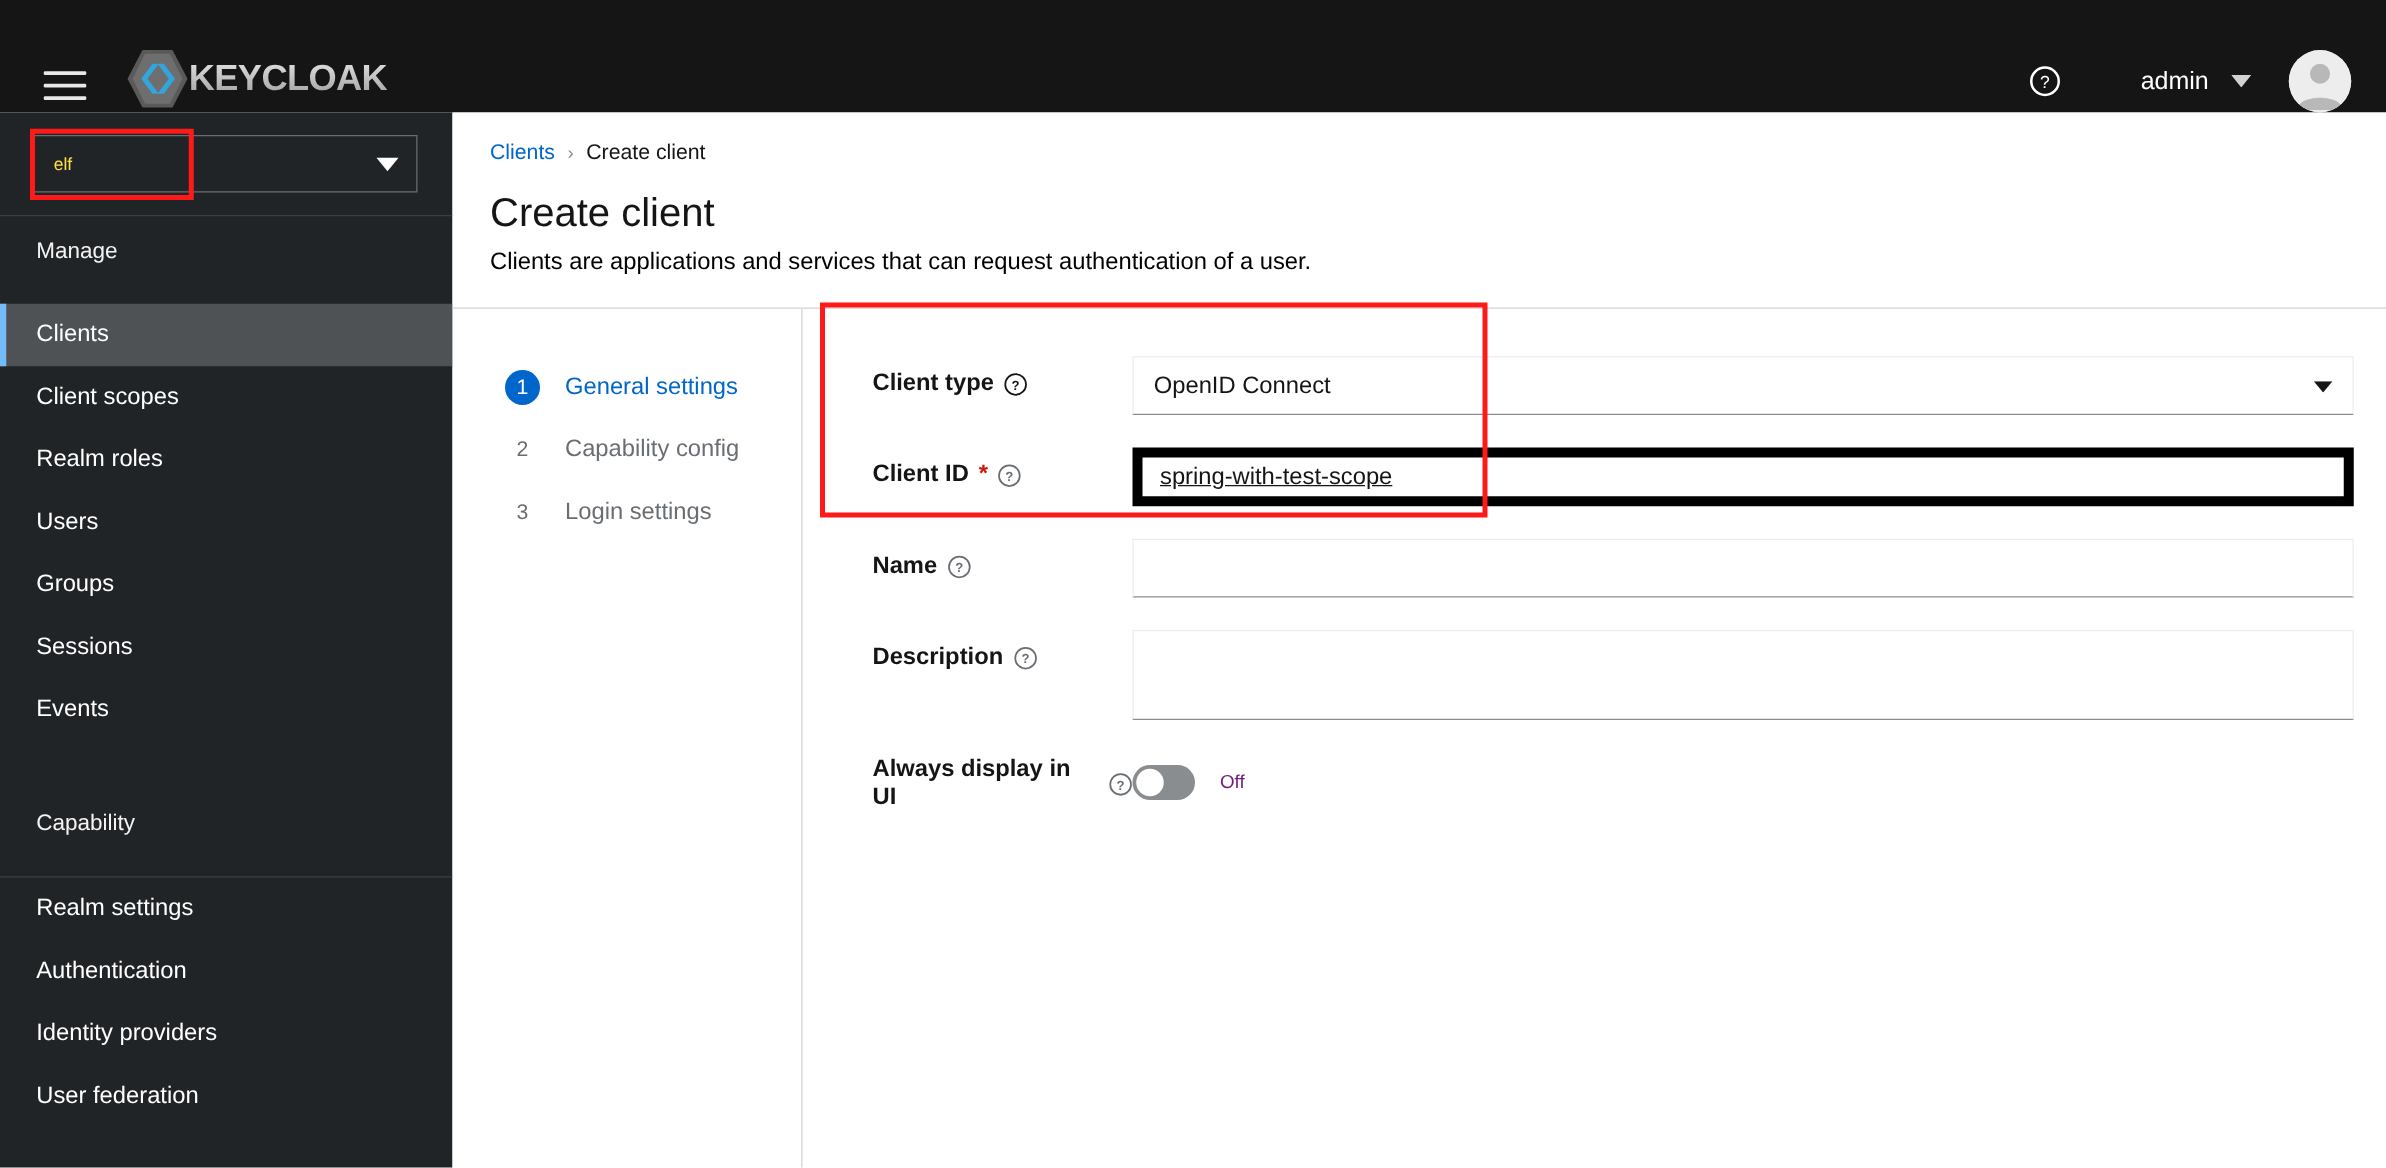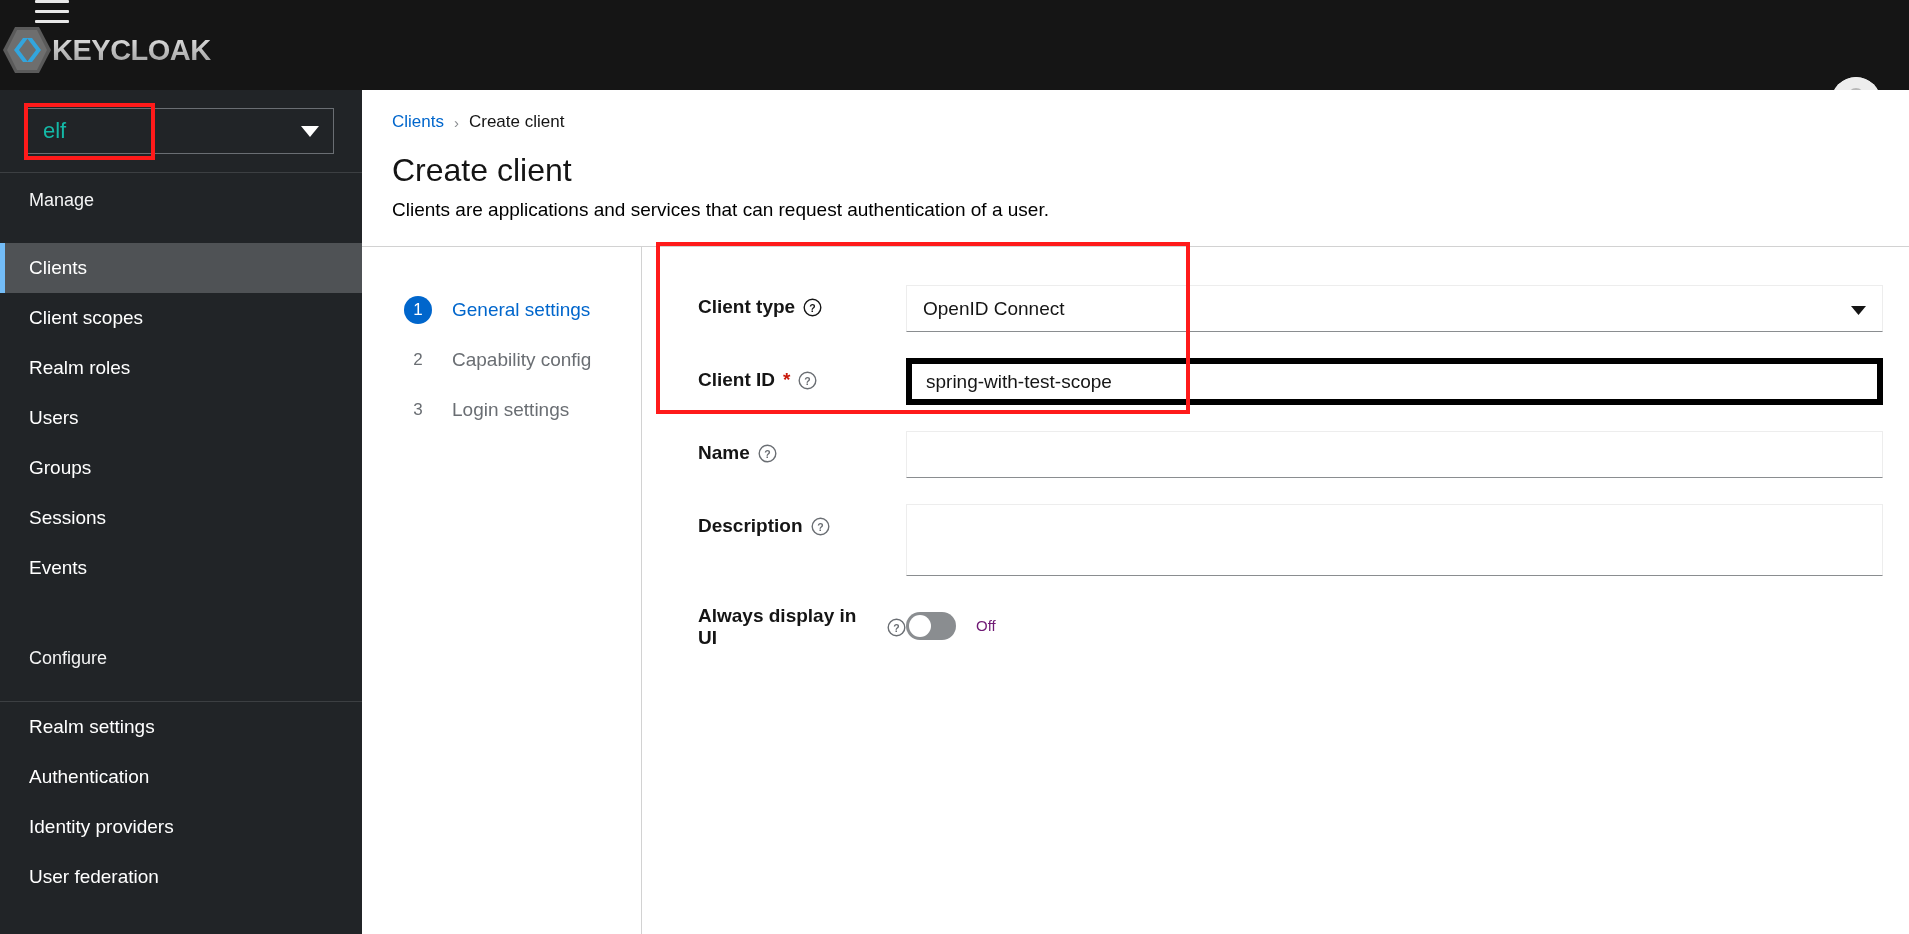--- a/index.html
+++ b/index.html
@@ -7,21 +7,21 @@
     width: 1909px; height: 934px;
     font-family: "Liberation Sans", sans-serif;
     background: #fff; overflow: hidden;
   }
 
   
   .masthead {
     position: absolute; top: 0; left: 0;
     width: 1909px; height: 90px;
     background: #151515;
-    display: flex; align-items: flex-start; flex-direction: column;
+    display: flex; align-items: flex-end;
   }
   .hamburger {
     width: 58px; height: 44px;
     margin-left: 23px; margin-right: 18px;
     display: flex; flex-direction: column; justify-content: center;
     align-items: center; gap: 7px; cursor: pointer;
   }
   .hamburger span {
     display: block; width: 34px; height: 3px;
     background: #e8e8e8; border-radius: 1px;
@@ -66,21 +66,21 @@
   .realm-wrap {
     padding: 18px 26px 18px 26px;
     position: relative;
   }
   .realm-select {
     width: 308px; height: 46px;
     background: #212427; border: 1px solid #6a6e73;
     display: flex; align-items: center; justify-content: space-between;
     padding: 0 14px 0 16px; cursor: pointer;
   }
-  .realm-select-label { color: #14b8a6; font-size: 22px; }
+  .realm-select-label { color: #fde047; font-size: 14px; }
   .realm-caret { display: flex; align-items: center; }
   .realm-highlight {
     position: absolute; left: 24px; top: 13px;
     width: 131px; height: 57px;
     border: 4px solid #ff1a1a; pointer-events: none;
   }
   .nav-divider {
     height: 1px; background: #3c3f42;
     margin: 0 0 0 0;
   }
@@ -177,21 +177,22 @@
     padding: 0 16px; font-size: 19px; color: #151515; cursor: pointer;
   }
   .text-input {
     flex: 1; height: 47px;
     border: 1px solid #ededed; border-bottom: 1px solid #8a8d90;
     font-size: 19px; color: #151515; padding: 0 14px;
     font-family: "Liberation Sans", sans-serif; background: #fff;
     outline: none;
   }
   .text-input.focused {
-    border: 6px solid #000000;
+    border: 8px solid #000000;
+    text-decoration: underline;
   }
   .textarea-control {
     flex: 1; height: 72px; resize: none;
     border: 1px solid #ededed; border-bottom: 1px solid #8a8d90;
     font-size: 19px; color: #151515; padding: 10px 14px;
     font-family: "Liberation Sans", sans-serif; background: #fff;
     outline: none;
   }
 
   .toggle-row { display: flex; align-items: center; }
@@ -291,21 +292,21 @@
       <span>Sessions</span>
     </div>
     <div class="nav-item">
       <span>Events</span>
     </div>
   </div>
 
   <div class="nav-gap"></div>
 
   <div>
-    <div class="nav-section">Configure</div>
+    <div class="nav-section">Capability</div>
     <div class="nav-divider"></div>
     <div class="nav-item">
       <span>Realm settings</span>
     </div>
     <div class="nav-item">
       <span>Authentication</span>
     </div>
     <div class="nav-item">
       <span>Identity providers</span>
     </div>

